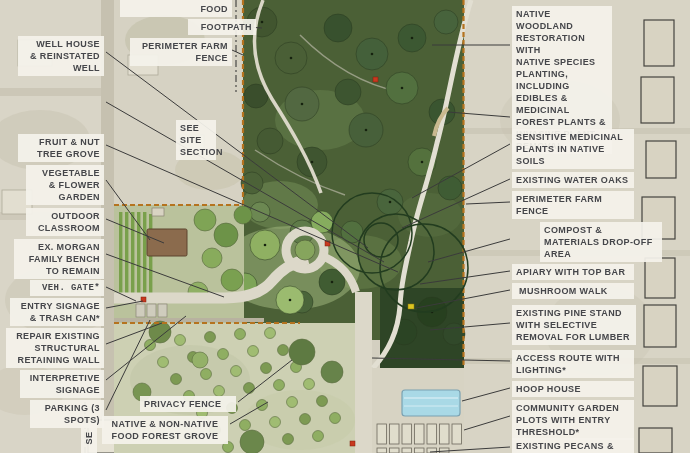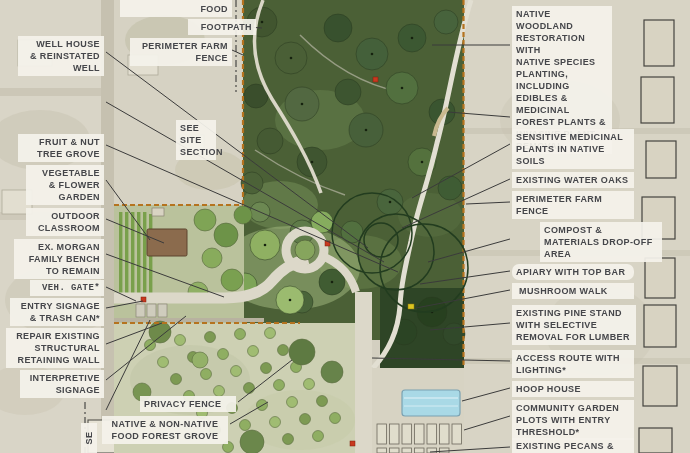--- a/index.html
+++ b/index.html
@@ -310,20 +310,22 @@
 FAMILY BENCH
 TO REMAIN</div>
       <div class="callout a-right" style="left: 30px; top: 280px; width: 74px; font-family: Liberation Mono, monospace;">VEH. GATE*</div>
       <div class="callout a-right" style="left: 10px; top: 298px; width: 94px;">ENTRY SIGNAGE
 &amp; TRASH CAN*</div>
       <div class="callout a-right" style="left: 6px; top: 328px; width: 98px;">REPAIR EXISTING
 STRUCTURAL
 RETAINING WALL</div>
       <div class="callout a-right" style="left: 20px; top: 370px; width: 84px;">INTERPRETIVE
 SIGNAGE</div>
+      <div class="callout a-right" style="left: 30px; top: 400px; width: 74px;">PARKING (3
+SPOTS)</div>
       <div class="callout a-right" style="left: 120px; top: -11px; width: 112px;">WILDER &amp; FARMED
 FOOD</div>
       <div class="callout a-right" style="left: 164px; top: 19px; width: 68px; margin-left: 24px;">FOOTPATH</div>
       <div class="callout a-right" style="left: 130px; top: 38px; width: 102px;">PERIMETER FARM
 FENCE</div>
       <div class="callout a-left" style="left: 176px; top: 120px; width: 40px;">SEE SITE
 SECTION</div>
       <div class="callout a-left" style="left: 140px; top: 396px; width: 96px;">PRIVACY FENCE</div>
       <div class="callout a-center" style="left: 102px; top: 416px; width: 126px;">NATIVE &amp; NON-NATIVE
 FOOD FOREST GROVE</div>
@@ -338,21 +340,21 @@
 REMOVAL</div>
       <div class="callout a-left" style="left: 512px; top: 129px; width: 122px;">SENSITIVE MEDICINAL
 PLANTS IN NATIVE
 SOILS</div>
       <div class="callout a-left" style="left: 512px; top: 172px; width: 122px;">EXISTING WATER OAKS</div>
       <div class="callout a-left" style="left: 512px; top: 191px; width: 122px;">PERIMETER FARM
 FENCE</div>
       <div class="callout a-left" style="left: 512px; top: 222px; width: 122px; margin-left: 28px;">COMPOST &amp;
 MATERIALS DROP-OFF
 AREA</div>
-      <div class="callout a-left" style="left: 512px; top: 264px; width: 122px; border-radius: 7px;">APIARY WITH TOP BAR</div>
+      <div class="callout a-left" style="left: 512px; top: 264px; width: 122px;">APIARY WITH TOP BAR</div>
       <div class="callout a-left" style="left: 512px; top: 283px; width: 122px; padding-left: 7px;">MUSHROOM WALK</div>
       <div class="callout a-left" style="left: 512px; top: 350px; width: 122px;">ACCESS ROUTE WITH
 LIGHTING*</div>
       <div class="callout a-left" style="left: 512px; top: 305px; width: 124px;">EXISTING PINE STAND
 WITH SELECTIVE
 REMOVAL FOR LUMBER</div>
       <div class="callout a-left" style="left: 512px; top: 381px; width: 122px;">HOOP HOUSE</div>
       <div class="callout a-left" style="left: 512px; top: 400px; width: 122px;">COMMUNITY GARDEN
 PLOTS WITH ENTRY
 THRESHOLD*</div>

